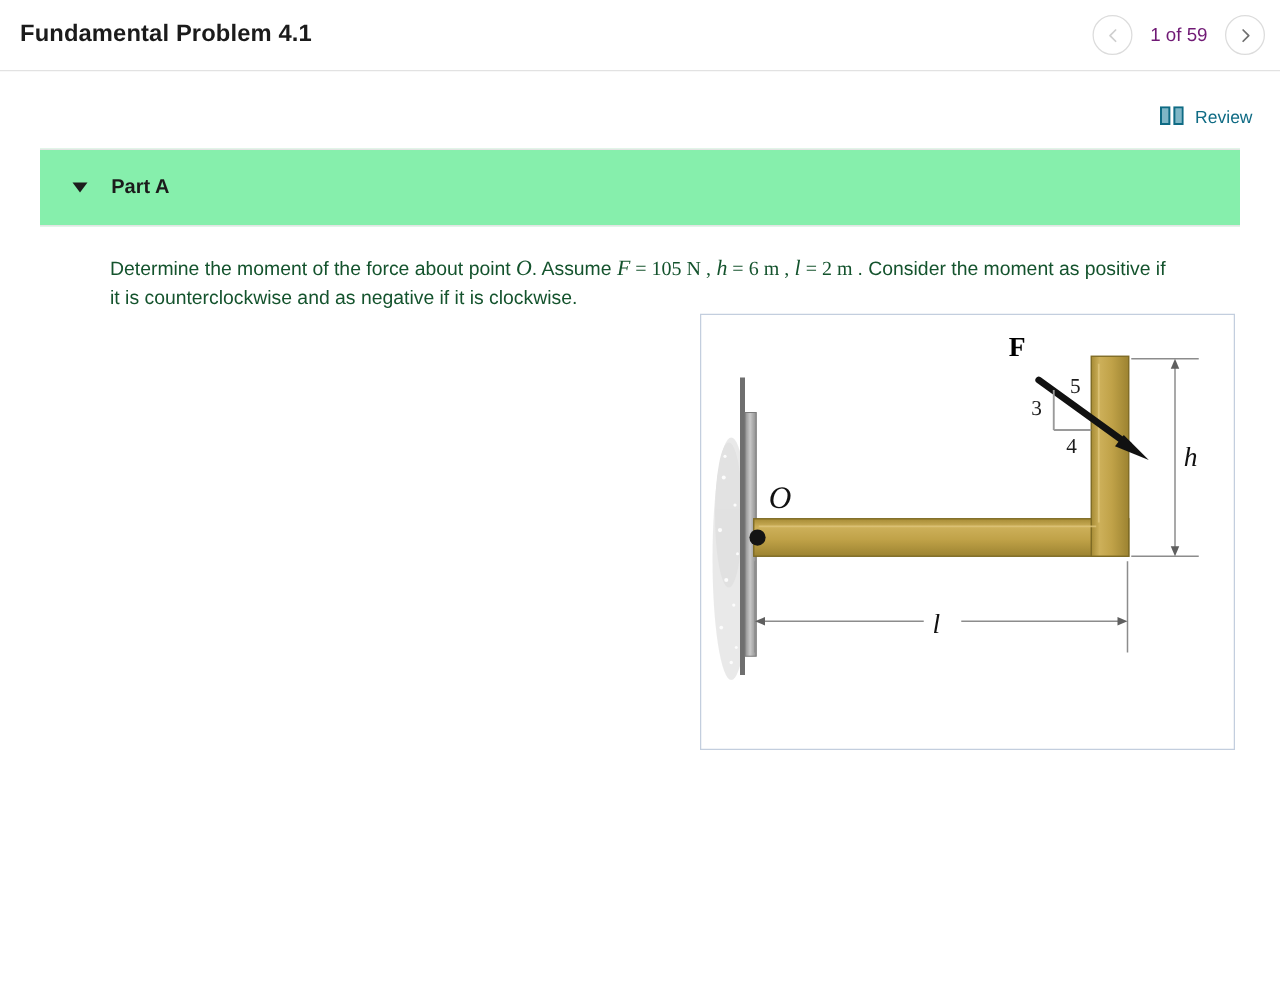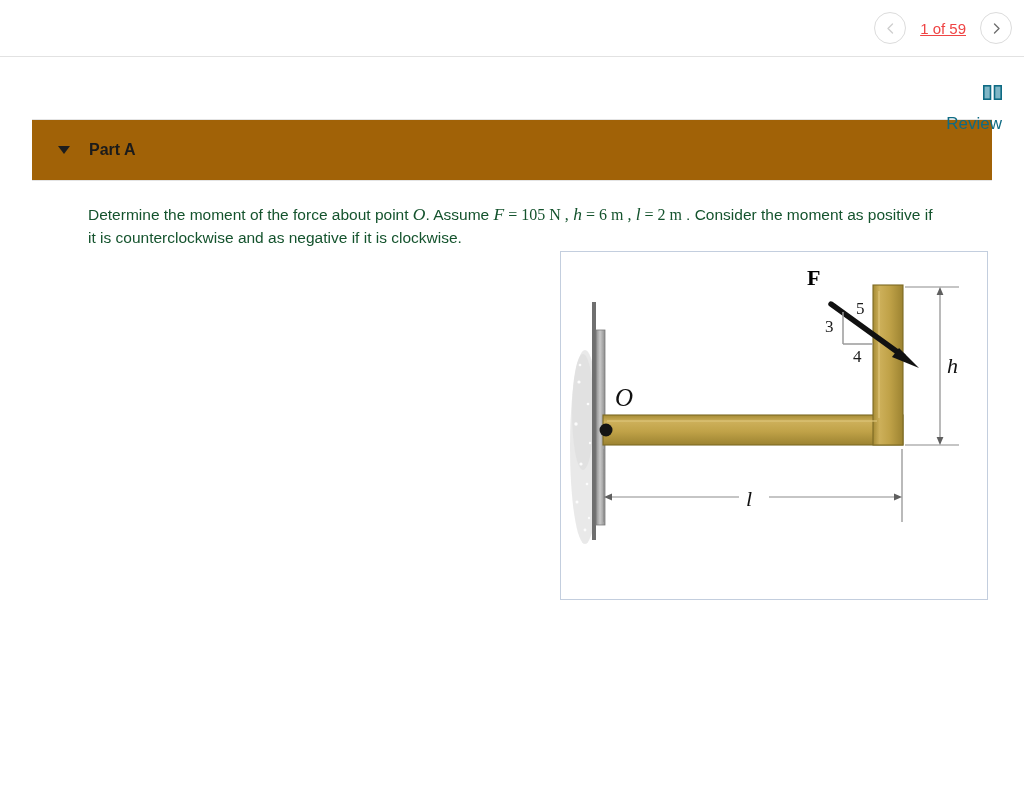--- a/index.html
+++ b/index.html
@@ -38,48 +38,46 @@
     width: 32px; height: 32px;
     border-radius: 50%;
     border: 1px solid #dcdcdc;
     background: #fff;
     display: flex; align-items: center; justify-content: center;
     cursor: pointer;
   }
   .nav-btn svg { display: block; }
   .nav-counter {
     font-size: 15px;
-    color: #ef4444;
+    color: #701a75;
     white-space: nowrap;
-    text-decoration: underline;
   }
 
   
   .review-row {
     height: 62px;
     position: relative;
   }
   .review-link {
     position: absolute;
     right: 22px; top: 28px;
-    display: flex; align-items: flex-end;
+    display: flex; align-items: flex-start;
     gap: 9px;
     color: #0f6b84;
-    font-size: 17px;
+    font-size: 14px;
     cursor: pointer;
     text-decoration: none;
-    flex-direction: column;
   }
   .book-icon { display: block; }
 
   
   .part-header {
     margin: 0 32px;
     height: 62px;
-    background: #a16207;
+    background: #86efac;
     border-top: 1px solid #e4e4e4;
     border-bottom: 1px solid #e4e4e4;
     display: flex;
     align-items: center;
     padding-left: 26px;
     cursor: pointer;
   }
   .caret {
     width: 0; height: 0;
     border-left: 6px solid transparent;
@@ -132,20 +130,21 @@
     left: 560px; top: 49px;
     width: 428px; height: 349px;
     border: 1px solid #c3cede;
     background: #ffffff;
   }
 </style>
 </head>
 <body>
 
 <div class="topbar">
+  <div class="problem-title">Fundamental Problem 4.1</div>
 
   <div class="nav-cluster">
     <div class="nav-btn">
       <span>
         <svg width="13" height="13" viewBox="0 0 13 13">
             <polyline points="8.5,2 4,6.5 8.5,11" fill="none" stroke="#cfcfcf" stroke-width="1.4" stroke-linecap="round" stroke-linejoin="round"></polyline>
           </svg>
       </span>
     </div>
     <div class="nav-counter">1 of 59</div>

